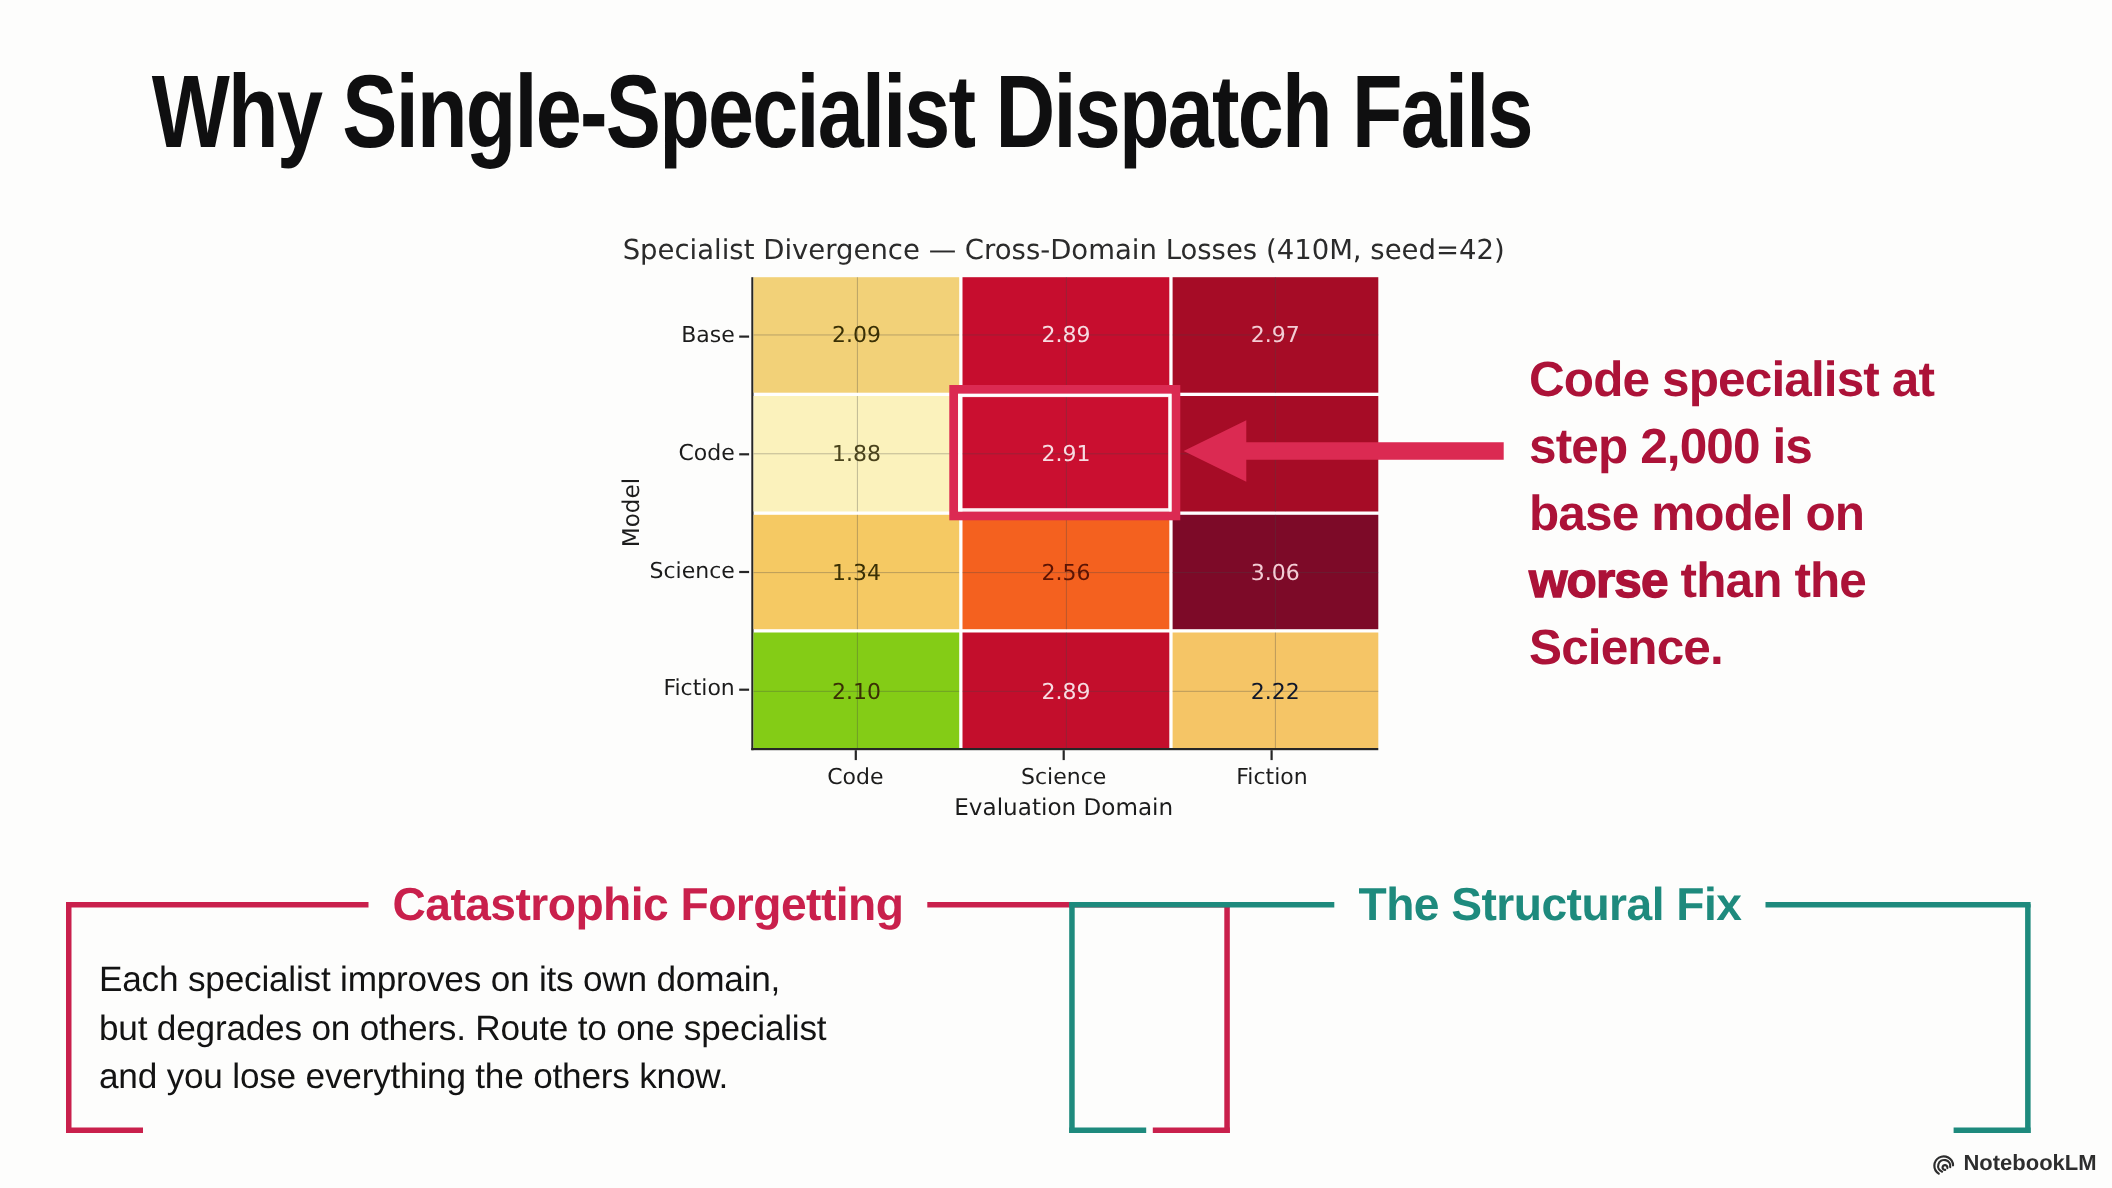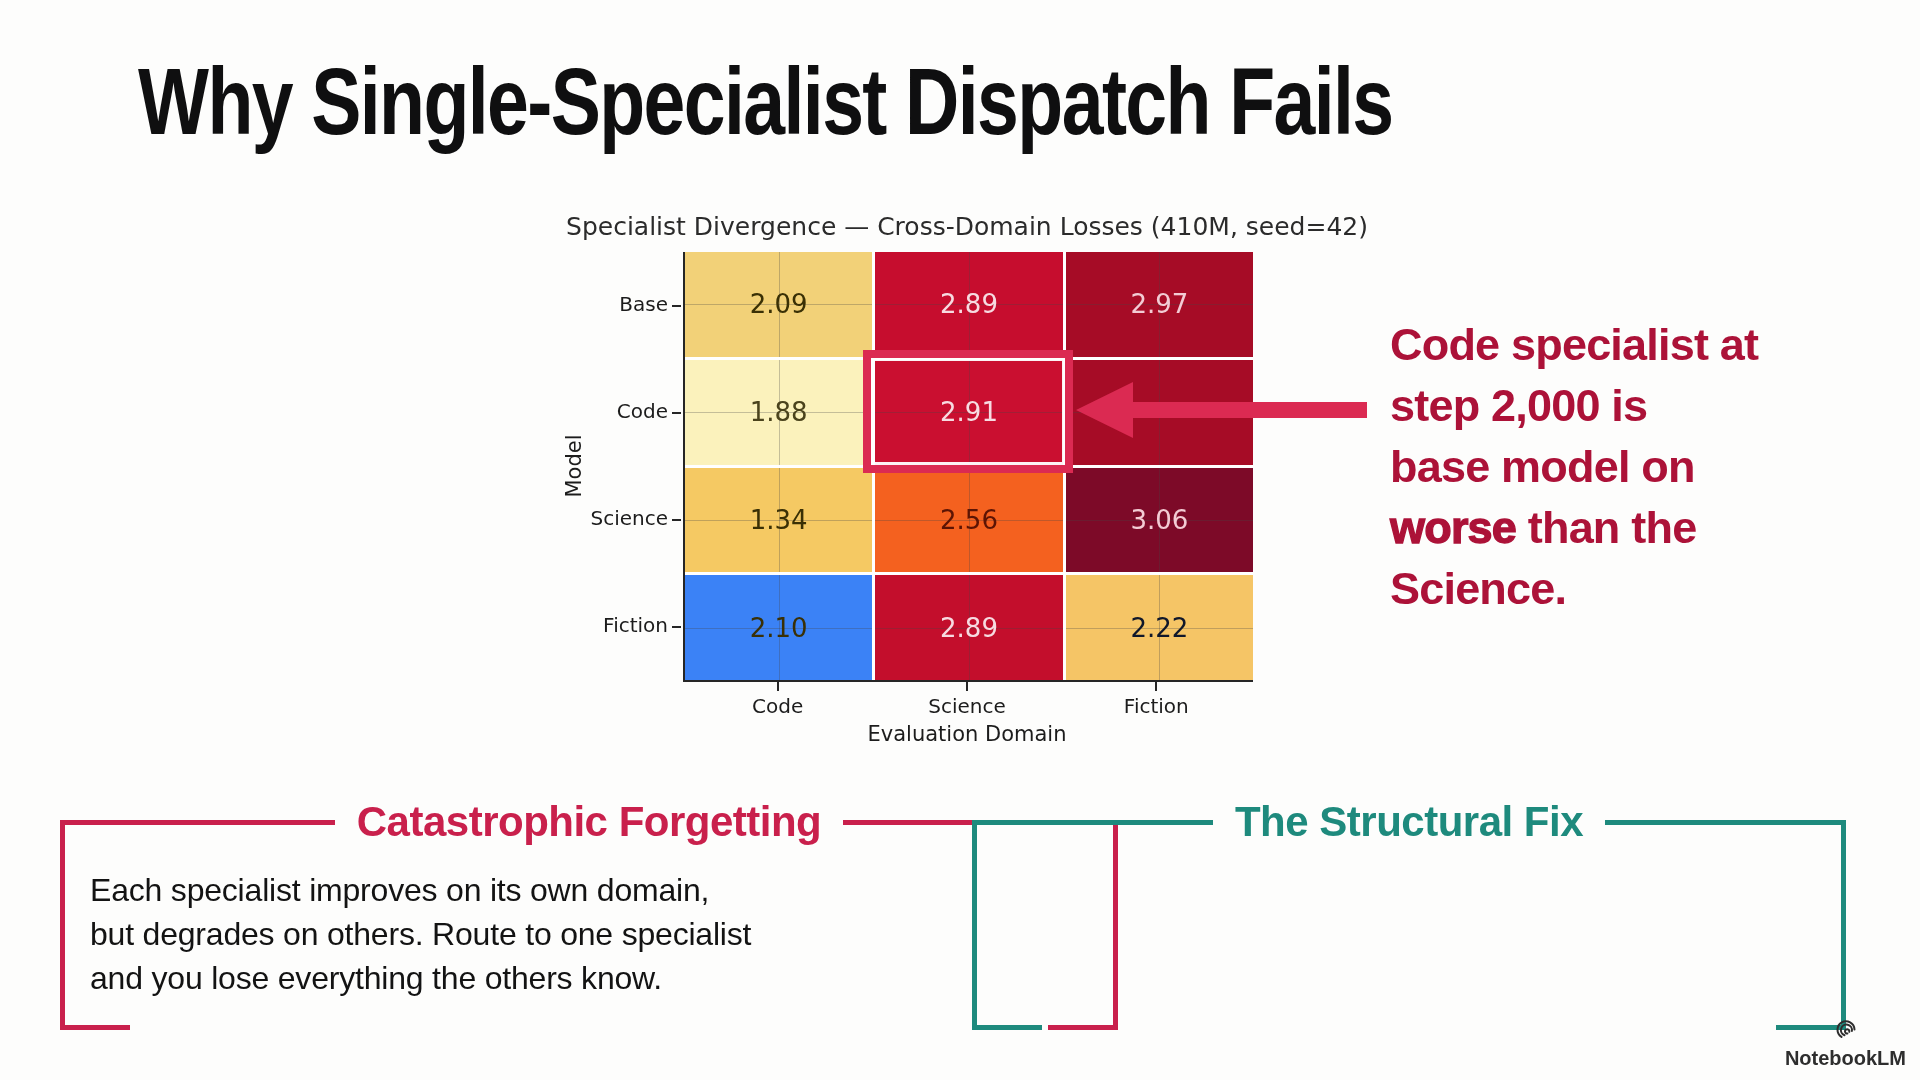--- a/index.html
+++ b/index.html
@@ -19,21 +19,21 @@
     font-family:"DejaVu Sans", sans-serif; font-size:25px; color:#2b2b2b;
   }
   .plot {
     position:absolute; left:683px; top:252px; width:568px; height:428px;
     display:grid; grid-template-columns:repeat(3,1fr); grid-template-rows:repeat(4,1fr);
     gap:3px; background:#ffffff; box-sizing:content-box;
     border-left:2px solid #262626; border-bottom:2px solid #262626;
   }
   .cell {
     position:relative; display:flex; align-items:center; justify-content:center;
-    font-family:"DejaVu Sans", sans-serif; font-size:26px;
+    font-family:"DejaVu Sans", sans-serif; font-size:20px;
   }
   .cell::before { content:""; position:absolute; left:0; right:0; top:50%; height:1px; background:rgba(70,70,70,.30); }
   .cell::after  { content:""; position:absolute; top:0; bottom:0; left:50%; width:1px; background:rgba(70,70,70,.30); }
   .cell span { position:relative; z-index:2; }
   .tick-label {
     position:absolute; font-family:"DejaVu Sans", sans-serif; font-size:20px; color:#1c1c1c;
   }
   .ytick { width:185px; text-align:right; }
   .xtick { width:160px; text-align:center; }
   .tickmark { position:absolute; background:#262626; }
@@ -65,21 +65,21 @@
   .edge.left { left:0; } .edge.right { right:0; }
   .bseg { position:absolute; bottom:0; width:70px; height:5px; }
   .bseg.left { left:0; } .bseg.right { right:0; }
   .pbody {
     padding:24px 10px 0 30px; font-size:32px; line-height:44px;
     letter-spacing:-.2px; color:#131313;
   }
   
   .brand {
     position:absolute; right:14px; bottom:10px; display:flex; align-items:center; gap:7px;
-    font-size:20px; font-weight:700; color:#2e2e2e;flex-direction:column;
+    font-size:20px; font-weight:700; color:#2e2e2e;
   }
 </style>
 </head>
 <body>
 
 <div class="slide">
 
   <h1 class="slide-title">Why Single-Specialist Dispatch Fails</h1>
 
   <div class="chart-title">Specialist Divergence — Cross-Domain Losses (410M, seed=42)</div>
@@ -105,21 +105,21 @@
       </div>
       <div class="cell" style="background: rgb(245, 201, 99); color: rgb(58, 48, 5);">
         <span>1.34</span>
       </div>
       <div class="cell" style="background: rgb(244, 97, 31); color: rgb(92, 20, 4);">
         <span>2.56</span>
       </div>
       <div class="cell" style="background: rgb(125, 10, 40); color: rgb(243, 204, 212);">
         <span>3.06</span>
       </div>
-      <div class="cell" style="background: #3b82f6; color: rgb(58, 48, 5);">
+      <div class="cell" style="background: #84cc16; color: rgb(58, 48, 5);">
         <span>2.10</span>
       </div>
       <div class="cell" style="background: rgb(195, 14, 44); color: rgb(247, 219, 225);">
         <span>2.89</span>
       </div>
       <div class="cell" style="background: rgb(245, 197, 102); color: #0f172a;">
         <span>2.22</span>
       </div>
     </div>
 

